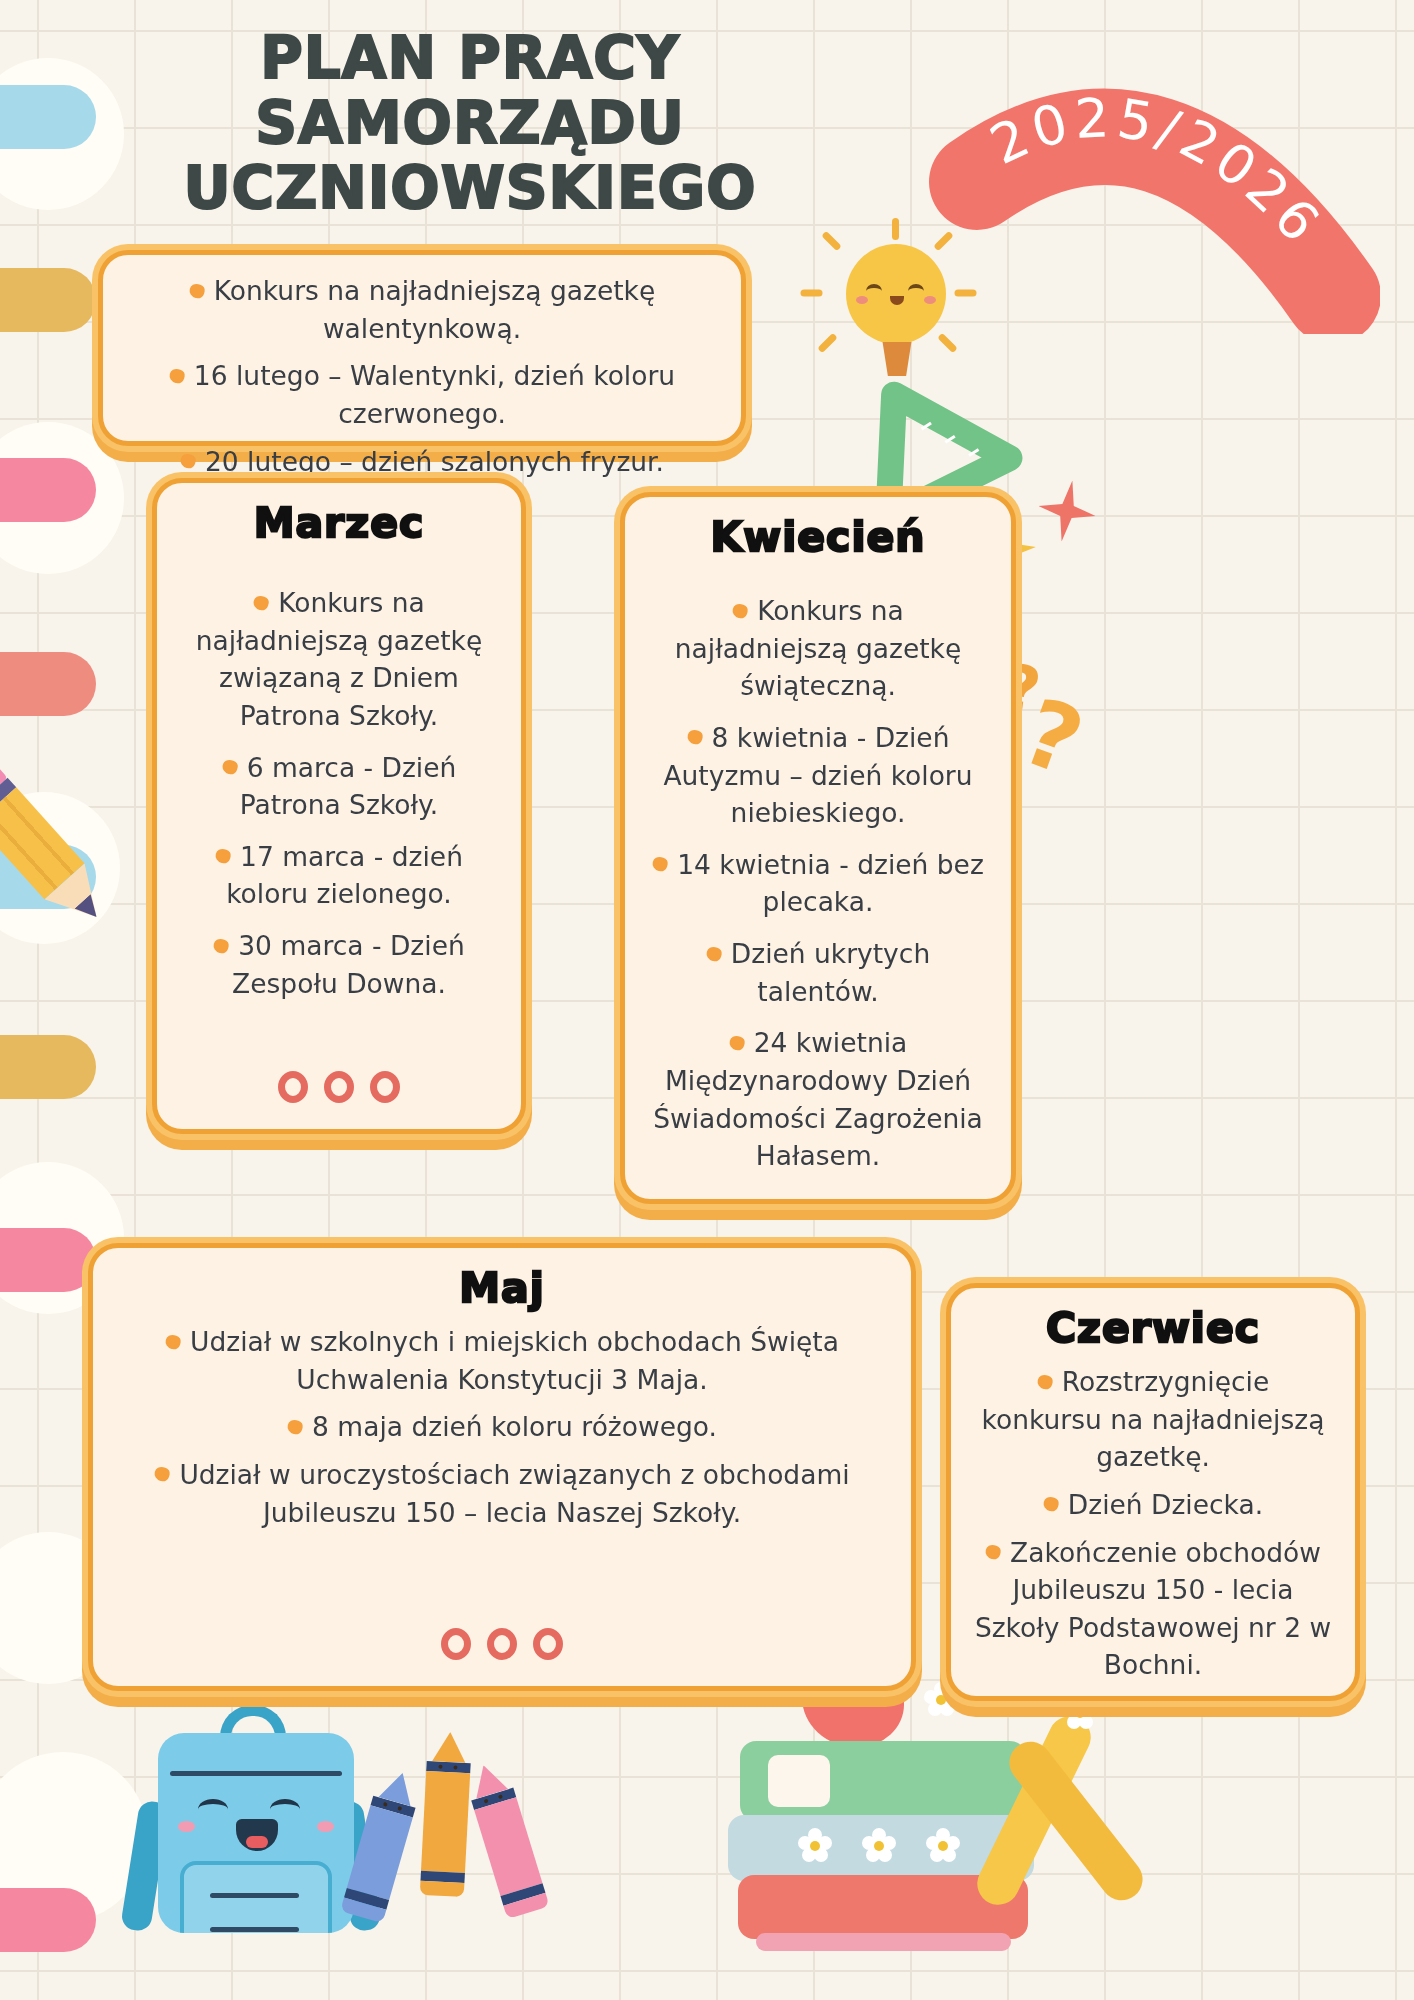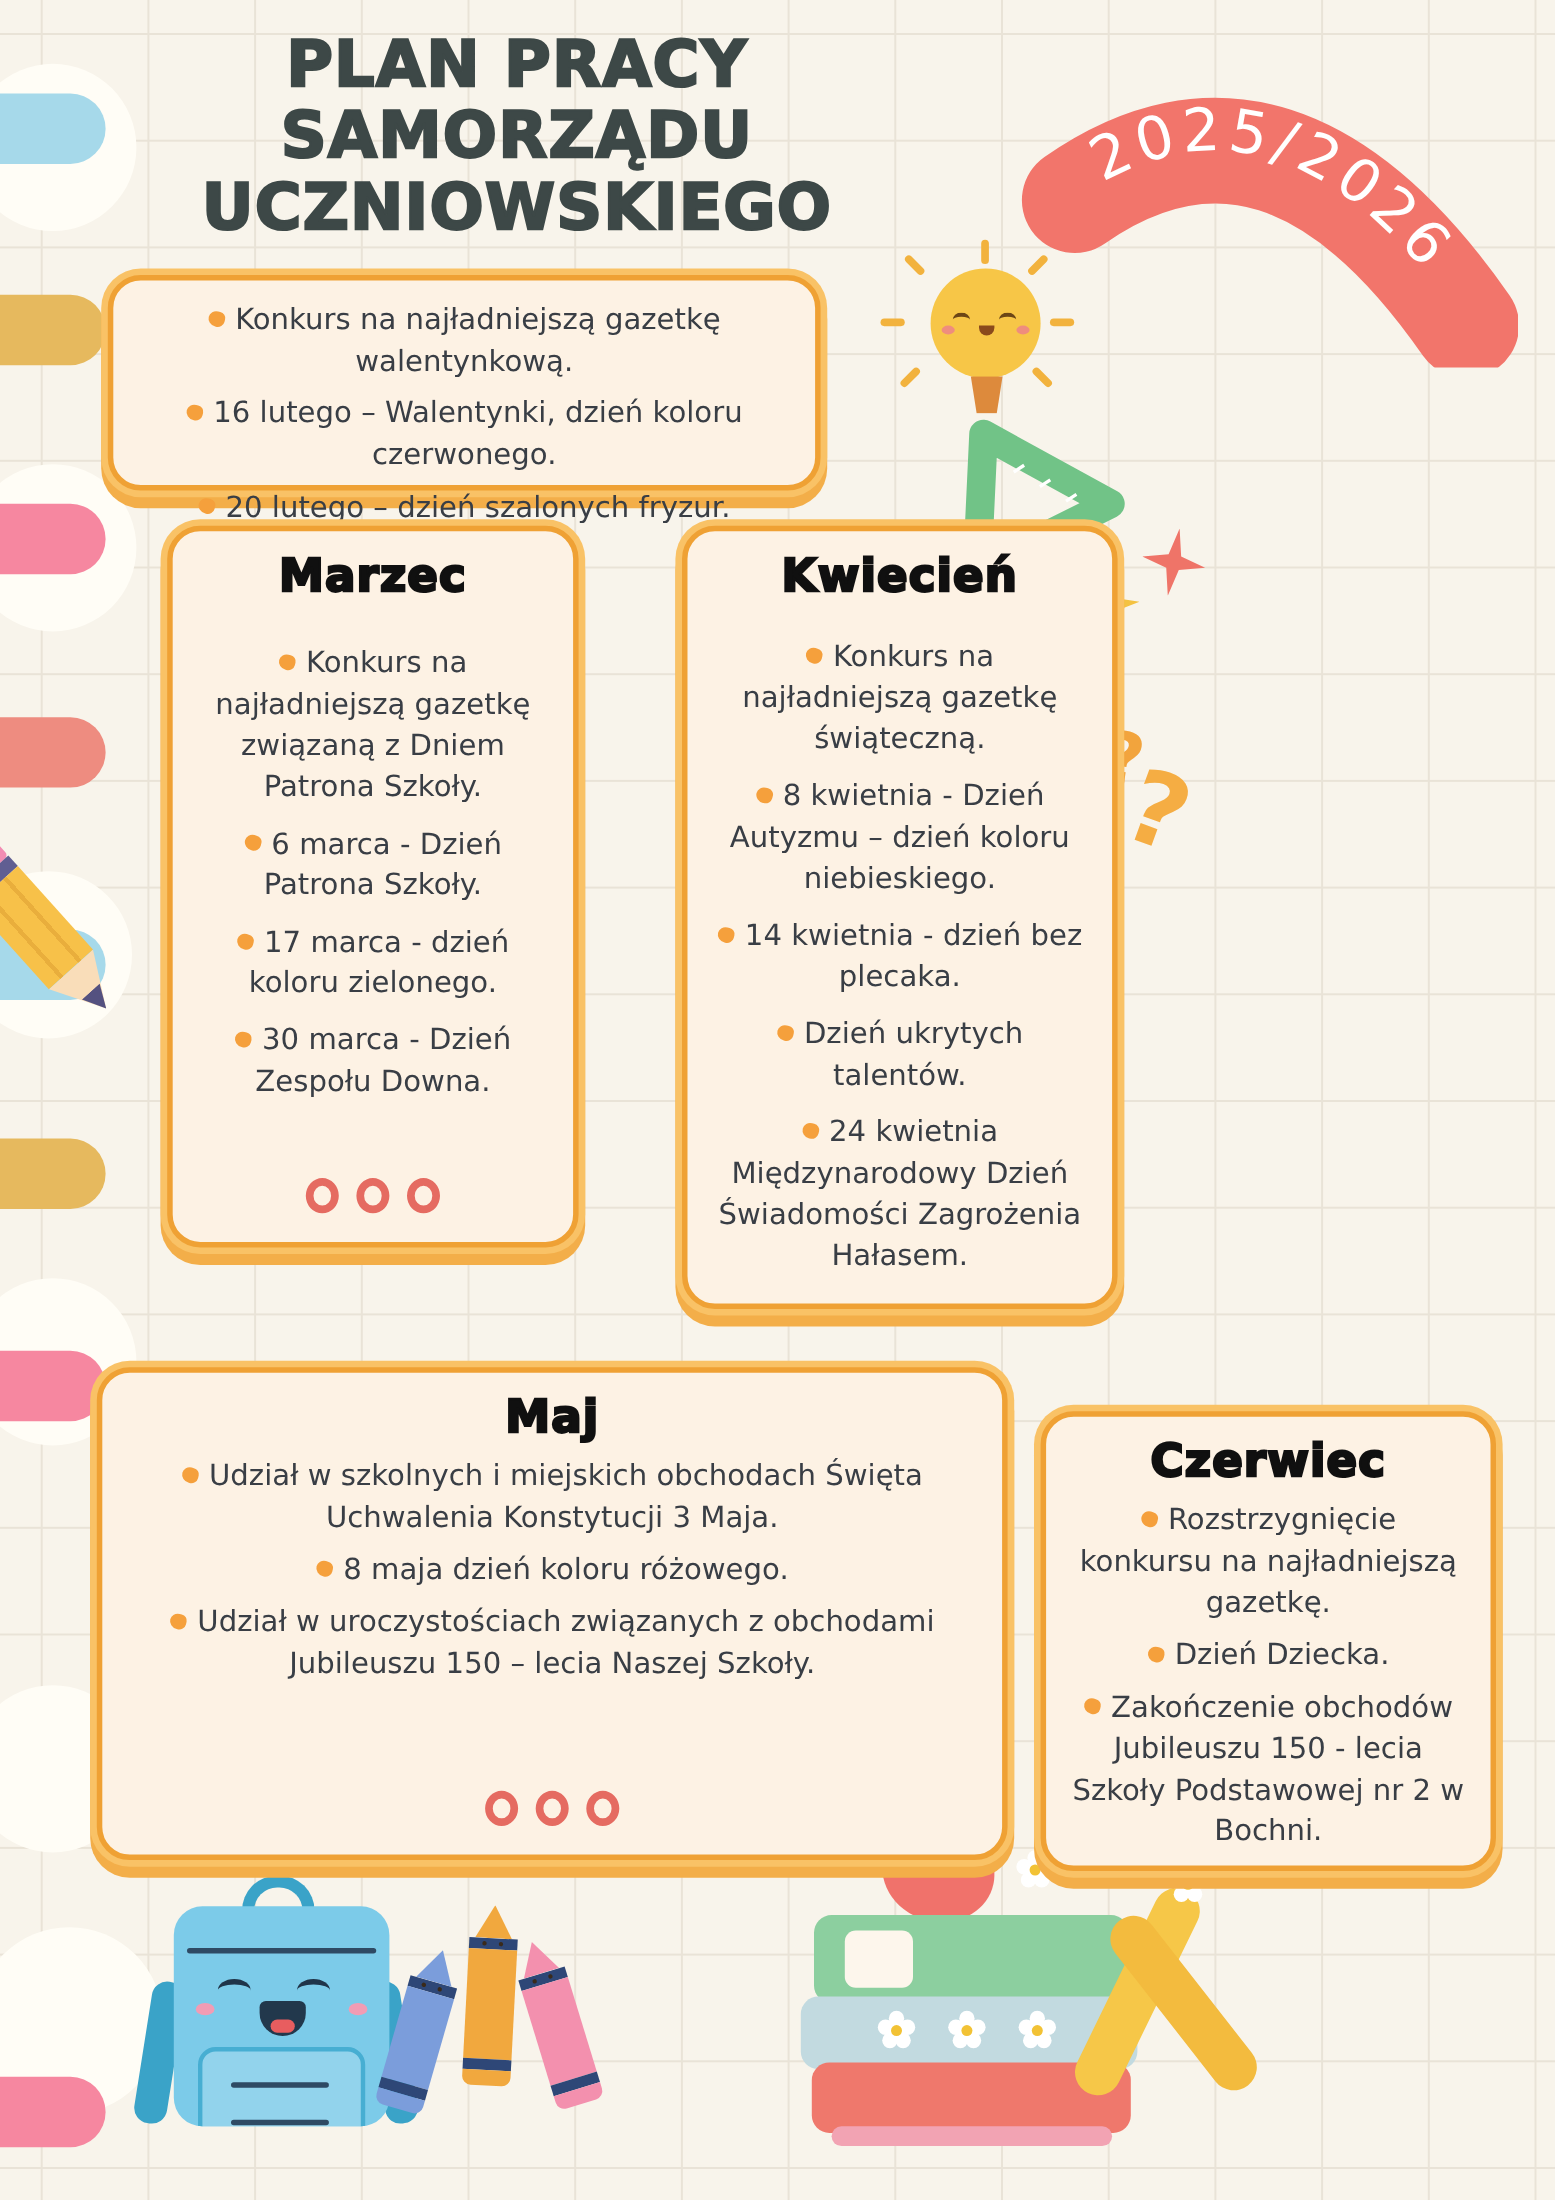--- a/index.html
+++ b/index.html
@@ -39,21 +39,21 @@
     text-align:center;color:#393e45;font-size:26.5px;line-height:1.42;margin:5px 0;
   }
   .dot{
     display:inline-block;width:15px;height:14px;background:#f5a03c;margin-right:10px;
     border-radius:55% 45% 50% 60%;vertical-align:middle;transform:rotate(14deg) translateY(-2px);
   }
   .rings{margin-top:auto;padding:6px 0 10px 0;display:flex;justify-content:center;gap:16px;flex:0 0 auto;}
   .ring{width:30px;height:32px;border:7.5px solid #e56b61;border-radius:50%;box-sizing:border-box;}
   .card-luty   {left:98px;  top:250px;  width:648px; height:196px;}
   .card-marzec {left:152px; top:478px;  width:374px; height:656px;}
-  .card-kwiecien{left:620px;top:478px;  width:396px; height:712px;}
+  .card-kwiecien{left:620px;top:492px;  width:396px; height:712px;}
   .card-maj    {left:88px;  top:1243px; width:828px; height:448px;}
   .card-czerwiec{left:946px;top:1283px; width:414px; height:418px;}
   .card-kwiecien .item, .card-marzec .item{margin:7px 0;}
   
   .deco{position:absolute;z-index:3;}
   
   .bulb-wrap{left:816px;top:220px;width:160px;height:195px;}
   .ray{position:absolute;width:7px;height:22px;background:#f2b23d;border-radius:4px;}
   .bulb{position:absolute;left:30px;top:24px;width:100px;height:100px;border-radius:50%;background:#f7c647;}
   .bulb-eye{position:absolute;top:40px;width:16px;height:10px;border-top:4.5px solid #6c4616;border-radius:50% 50% 0 0;}

